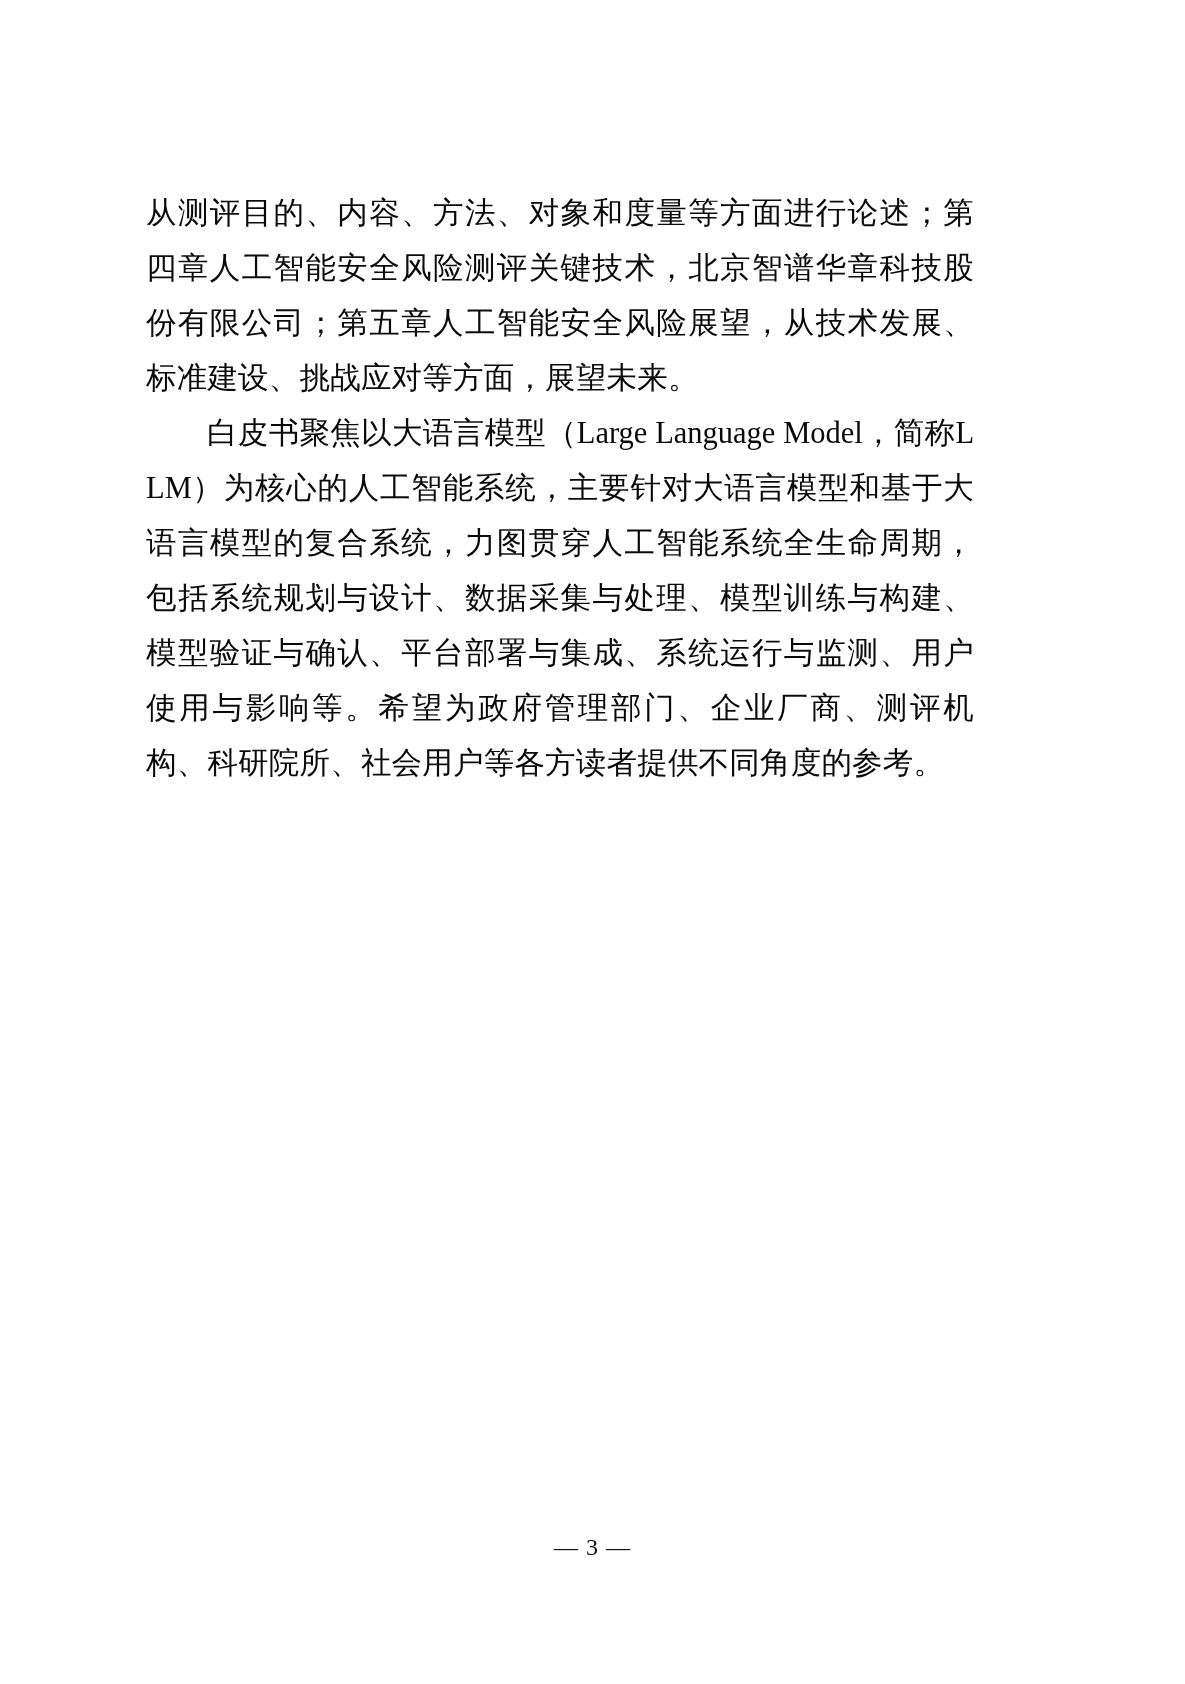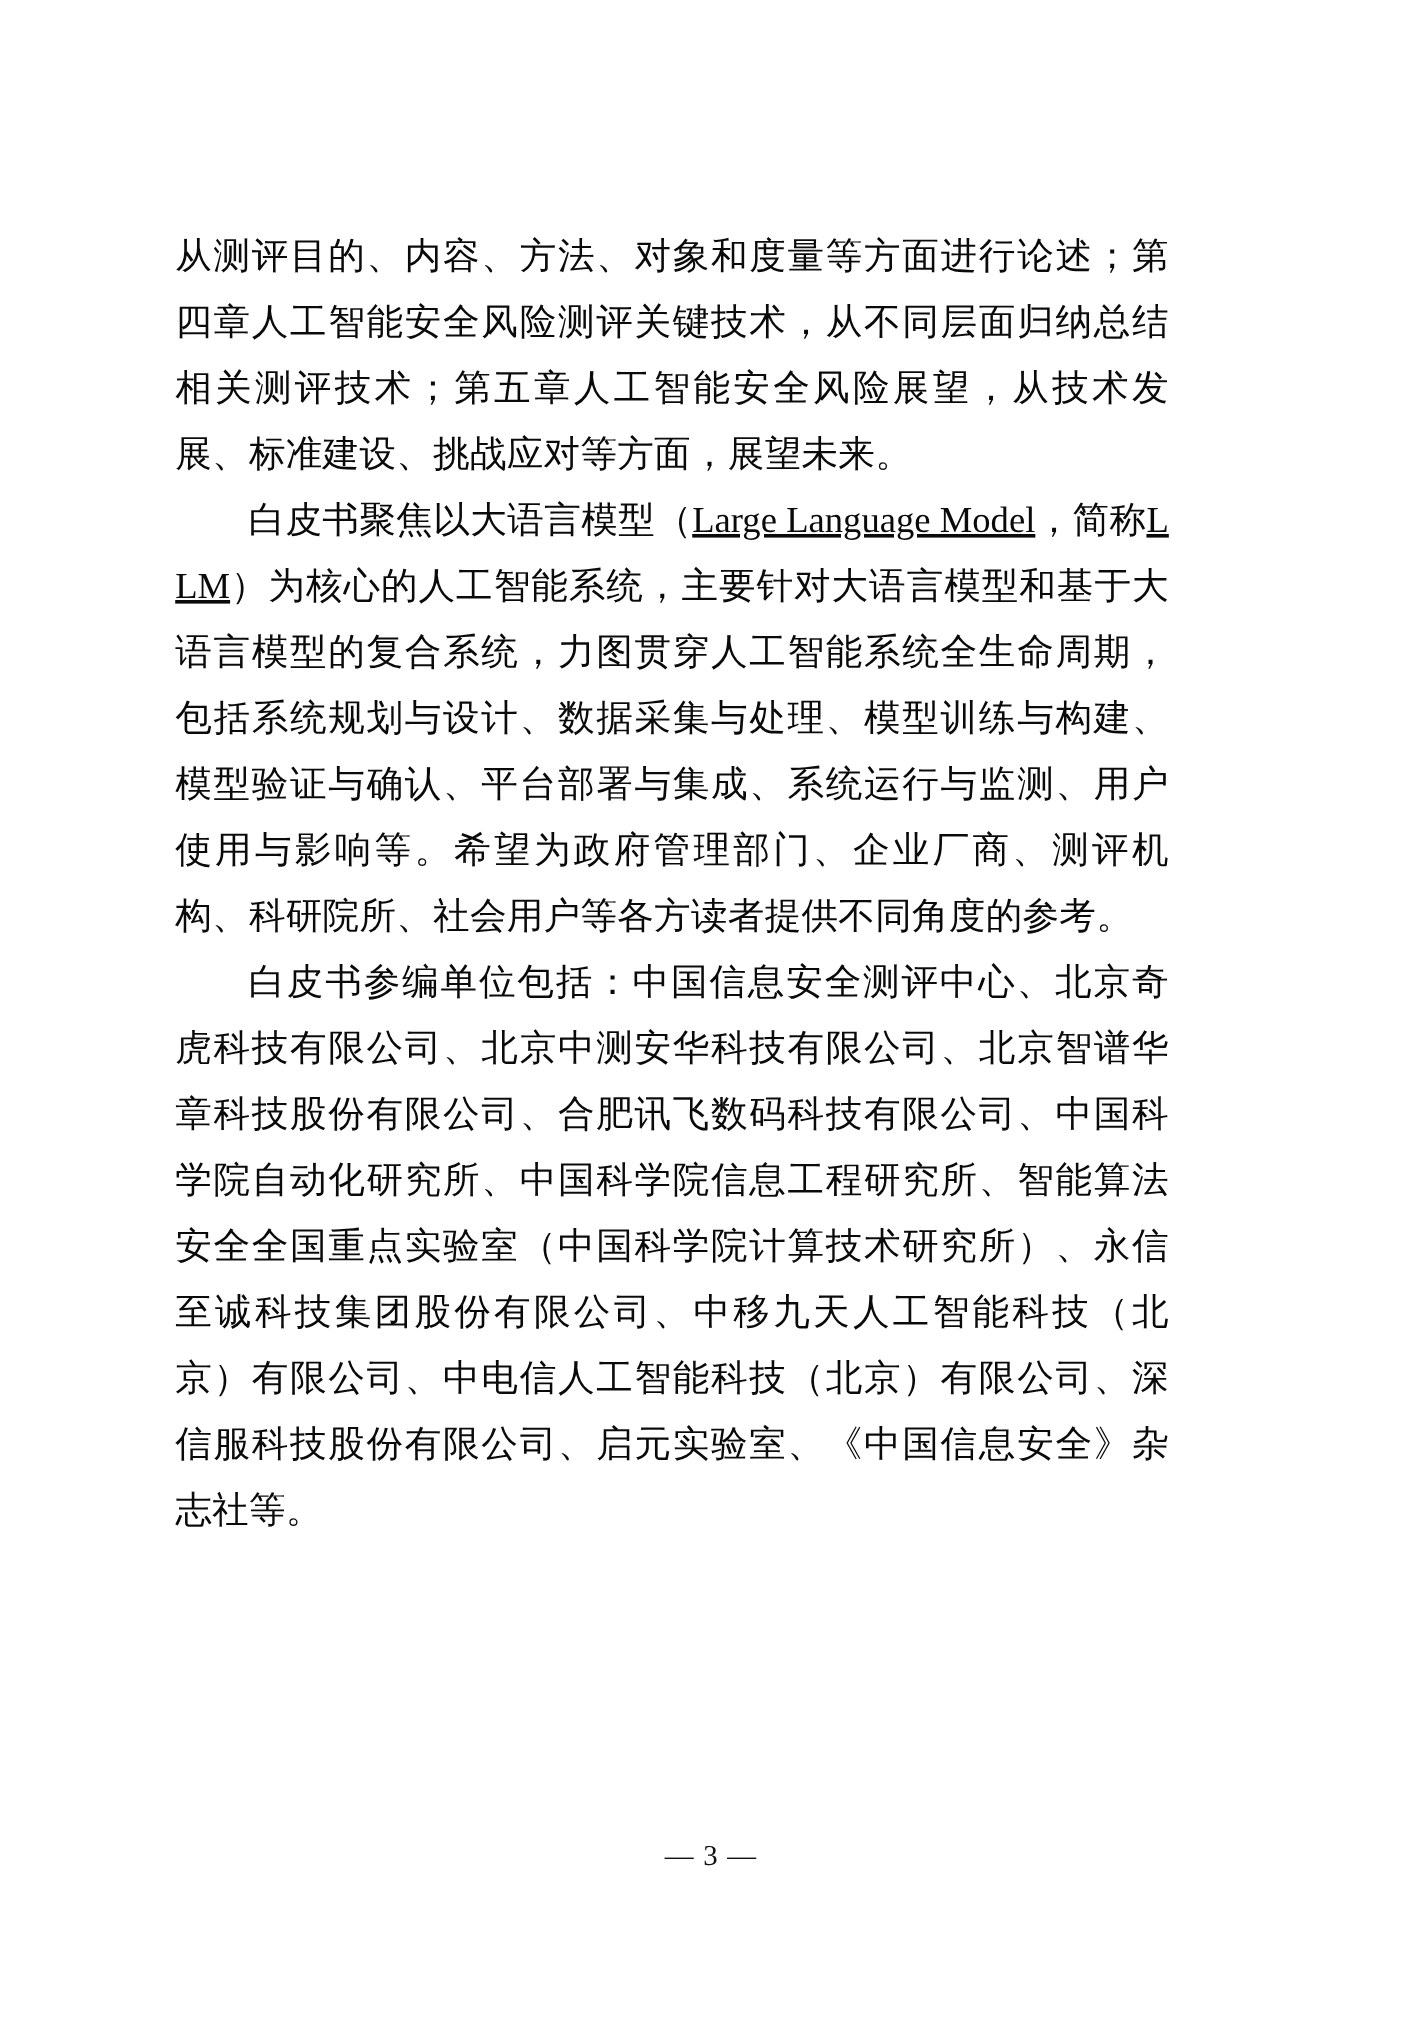--- a/index.html
+++ b/index.html
@@ -35,21 +35,20 @@
     text-justify: inter-character;
     word-break: break-all;
     white-space: normal;
   }
   .para.indent {
     text-indent: 61px;
   }
   .latin {
     font-family: "Liberation Serif", "DejaVu Serif", serif;
     letter-spacing: 0;
-    text-decoration: underline;
   }
   .page-footer {
     position: absolute;
     left: 0;
     top: 1534px;
     width: 1185px;
     text-align: center;
   }
   .page-number {
     font-family: "Liberation Serif", "DejaVu Serif", serif;
@@ -58,25 +57,24 @@
     letter-spacing: 1px;
   }
 </style>
 </head>
 <body>
 
 <div class="page">
 
   <div class="page-body">
 
-    <p class="para">从测评目的、内容、方法、对象和度量等方面进行论述；第四章人工智能安全风险测评关键技术，从不同层面归纳总结相关测评技术；第五章人工智能安全风险展望，从技术发展、标准建设、挑战应对等方面，展望未来。</p>
+    <p class="para">从测评目的、内容、方法、对象和度量等方面进行论述；第四章人工智能安全风险测评关键技术，北京智谱华章科技股份有限公司；第五章人工智能安全风险展望，从技术发展、标准建设、挑战应对等方面，展望未来。</p>
 
     <p class="para indent"><span>白皮书聚焦以大语言模型（</span><span class="latin">Large Language Model</span><span>，简称</span><span class="latin">LLM</span><span>）为核心的人工智能系统，主要针对大语言模型和基于大语言模型的复合系统，力图贯穿人工智能系统全生命周期，包括系统规划与设计、数据采集与处理、模型训练与构建、模型验证与确认、平台部署与集成、系统运行与监测、用户使用与影响等。希望为政府管理部门、企业厂商、测评机构、科研院所、社会用户等各方读者提供不同角度的参考。</span></p>
 
-    <p class="para indent">白皮书参编单位包括：中国信息安全测评中心、北京奇虎科技有限公司、北京中测安华科技有限公司、北京智谱华章科技股份有限公司、合肥讯飞数码科技有限公司、中国科学院自动化研究所、中国科学院信息工程研究所、智能算法安全全国重点实验室（中国科学院计算技术研究所）、永信至诚科技集团股份有限公司、中移九天人工智能科技（北京）有限公司、中电信人工智能科技（北京）有限公司、深信服科技股份有限公司、启元实验室、《中国信息安全》杂志社等。</p>
 
 
   </div>
 
   <div class="page-footer">
     <span class="page-number">— 3 —</span>
   </div>
 
 </div>
 

